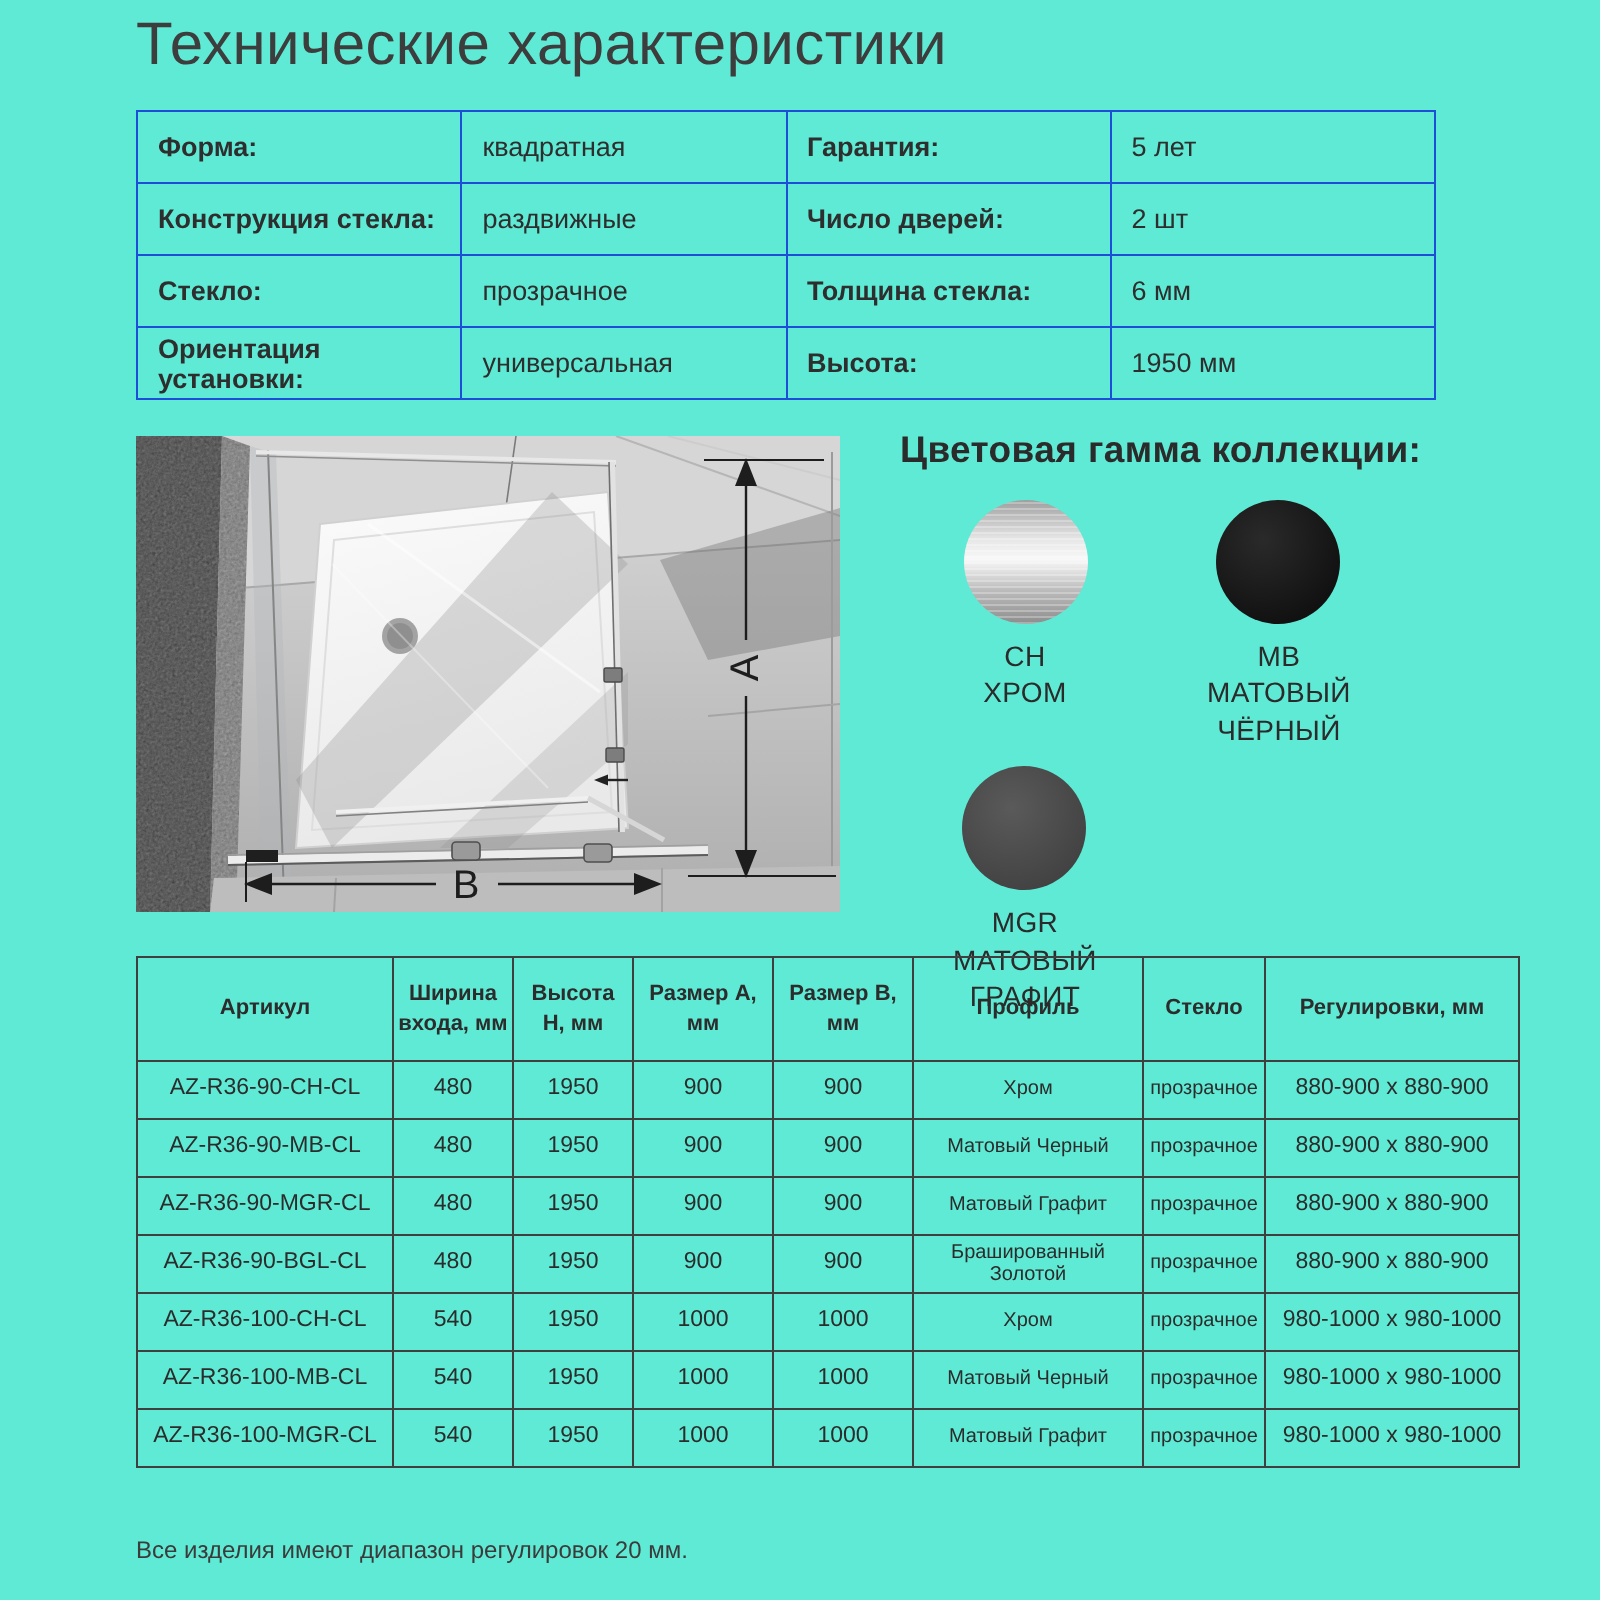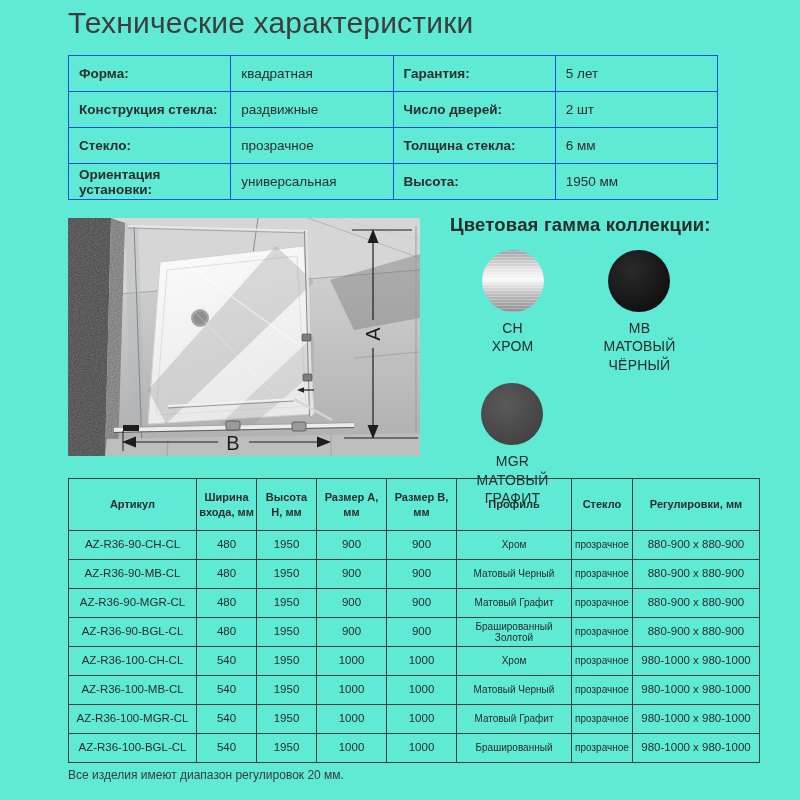--- a/index.html
+++ b/index.html
@@ -283,28 +283,18 @@
         <tr>
           <td class="c0">AZ-R36-100-MGR-CL</td>
           <td class="c1">540</td>
           <td class="c2">1950</td>
           <td class="c3">1000</td>
           <td class="c4">1000</td>
           <td class="c5">Матовый Графит</td>
           <td class="c6">прозрачное</td>
           <td class="c7">980-1000 x 980-1000</td>
         </tr>
-        <tr>
-          <td class="c0">AZ-R36-100-BGL-CL</td>
-          <td class="c1">540</td>
-          <td class="c2">1950</td>
-          <td class="c3">1000</td>
-          <td class="c4">1000</td>
-          <td class="c5">Брашированный</td>
-          <td class="c6">прозрачное</td>
-          <td class="c7">980-1000 x 980-1000</td>
-        </tr>
       </tbody>
   </table>
 
   <p class="footer-note">Все изделия имеют диапазон регулировок 20 мм.</p>
 
 </div>
 
 </body></html>

